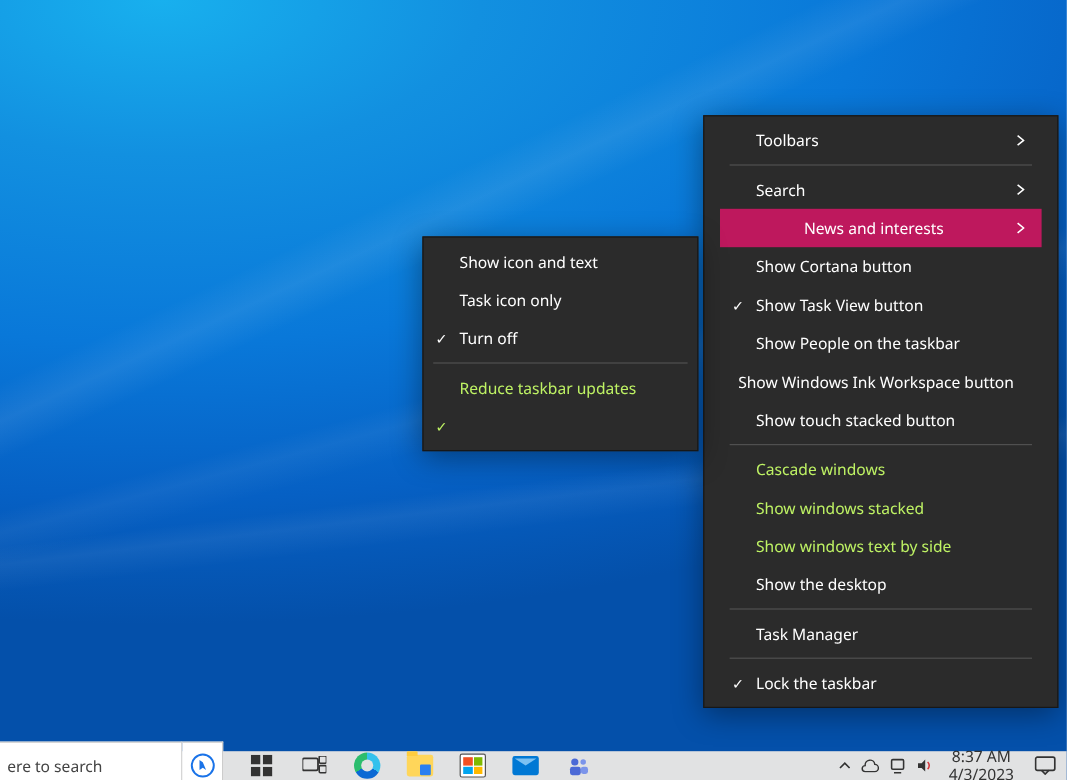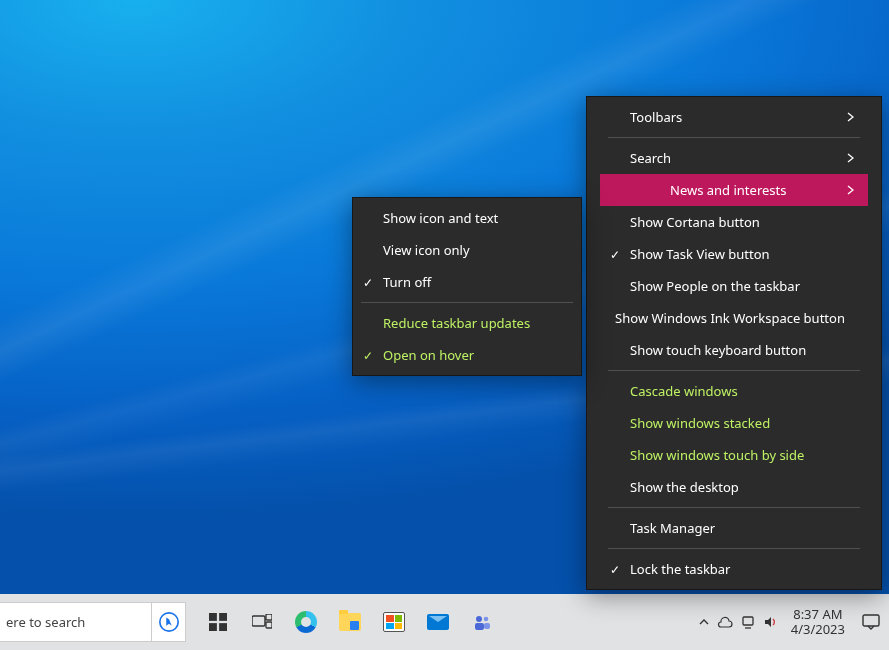--- a/index.html
+++ b/index.html
@@ -12,21 +12,21 @@
       linear-gradient(165deg, rgba(255,255,255,0) 48%, rgba(255,255,255,.05) 50%, rgba(255,255,255,0) 53%) ,
       linear-gradient(173deg, rgba(255,255,255,0) 60%, rgba(255,255,255,.06) 62%, rgba(255,255,255,0) 65%);
     pointer-events:none; }
 
   
   .watermark { position:absolute; right:50px; bottom:70px; color:rgba(90,100,105,.5); text-align:left; line-height:1.3; z-index:1;}
   .watermark .l1 { font-size:19px; font-weight:400;}
   .watermark .l2 { font-size:12px; }
 
   
-  .taskbar { position:absolute; left:0; right:0; bottom:0; height:56px; background:#e1e2e3; display:flex; align-items:center; z-index:2;}
+  .taskbar { position:absolute; left:0; right:0; bottom:0; height:24px; background:#e1e2e3; display:flex; align-items:center; z-index:2;}
   .search { flex:0 0 152px; height:40px; display:flex; align-items:center; background:#fff; border:1px solid #ccc; border-left:0; font-size:13px; color:#444; padding-left:6px;}
   .bing-badge { width:34px; display:flex; align-items:center; justify-content:center; background:#fff; height:40px; border:1px solid #ccc; border-left:0;}
   .bing-badge svg{ width:22px; height:22px;}
   .gap {width:10px;}
   .tb-item { width:44px; height:40px; display:flex; align-items:center; justify-content:center; cursor:pointer;}
   .right { margin-left:auto; display:flex; align-items:center; height:40px;}
   .tray { display:flex; align-items:center; gap:8px; padding:0 6px; color:#333; font-size:12px;}
   .clock { display:flex; flex-direction:column; align-items:center; justify-content:center; padding:0 8px; font-size:13px; line-height:1.15; color:#333;}
   .action-center{ width:36px; display:flex; align-items:center; justify-content:center;}
   svg{display:block;}
@@ -108,37 +108,37 @@
       <span class="txt">Show People on the taskbar</span>
       <span class="arr"></span>
   </div>
   <div class="row">
     <span class="chk"></span>
       <span class="txt">Show Windows Ink Workspace button</span>
       <span class="arr"></span>
   </div>
   <div class="row">
     <span class="chk"></span>
-      <span class="txt">Show touch keyboard button</span>
+      <span class="txt">Show touch stacked button</span>
       <span class="arr"></span>
   </div>
   <hr>
   <div class="row disabled">
     <span class="chk"></span>
       <span class="txt">Cascade windows</span>
       <span class="arr"></span>
   </div>
   <div class="row disabled">
     <span class="chk"></span>
       <span class="txt">Show windows stacked</span>
       <span class="arr"></span>
   </div>
   <div class="row disabled">
     <span class="chk"></span>
-      <span class="txt">Show windows touch by side</span>
+      <span class="txt">Show windows text by side</span>
       <span class="arr"></span>
   </div>
   <div class="row">
     <span class="chk"></span>
       <span class="txt">Show the desktop</span>
       <span class="arr"></span>
   </div>
   <hr>
   <div class="row">
     <span class="chk"></span>
@@ -153,34 +153,33 @@
   </div>
 </div>
 
 <div class="menu sub">
   <div class="row">
     <span class="chk"></span>
       <span class="txt">Show icon and text</span>
   </div>
   <div class="row">
     <span class="chk"></span>
-      <span class="txt">View icon only</span>
+      <span class="txt">Task icon only</span>
   </div>
   <div class="row">
     <span class="chk">✓</span>
       <span class="txt">Turn off</span>
   </div>
   <hr>
   <div class="row disabled">
     <span class="chk"></span>
       <span class="txt">Reduce taskbar updates</span>
   </div>
   <div class="row disabled">
     <span class="chk">✓</span>
-      <span class="txt">Open on hover</span>
   </div>
 </div>
 
 <div class="taskbar">
   <div class="search">
     <span>ere to search</span>
   </div>
   <div class="bing-badge">
     <svg viewBox="0 0 24 24">
         <circle cx="12" cy="12" r="10" fill="none" stroke="#1a73e8" stroke-width="1.8"></circle>

